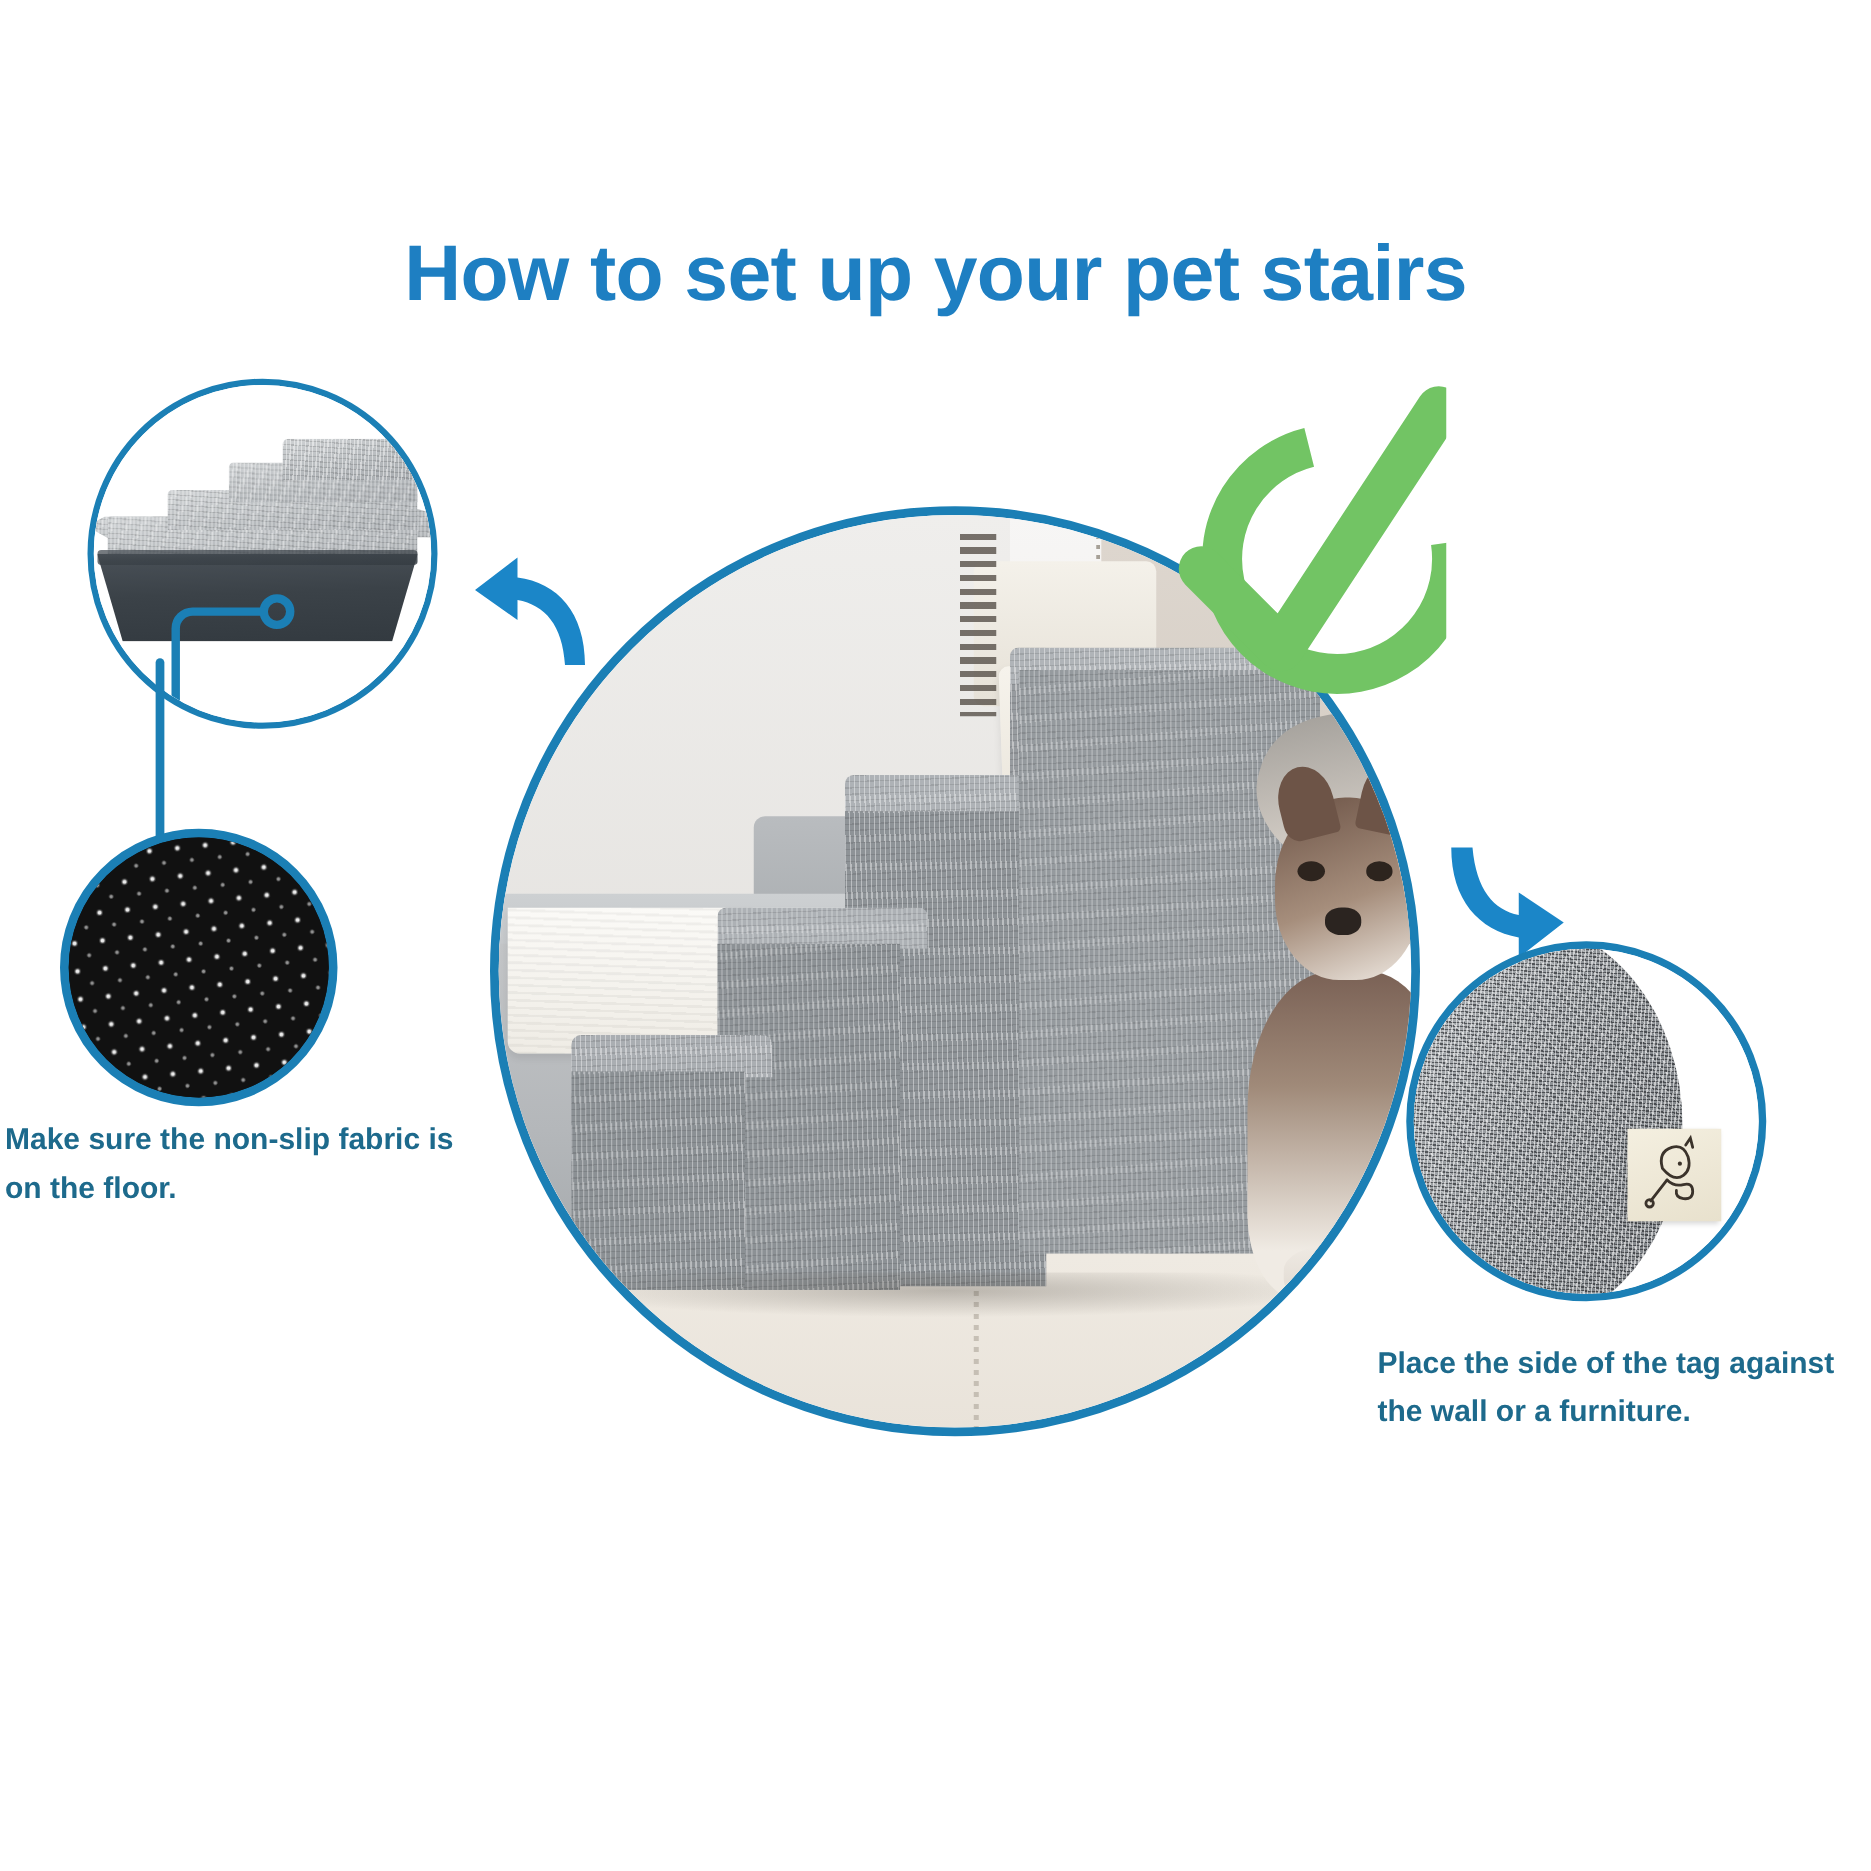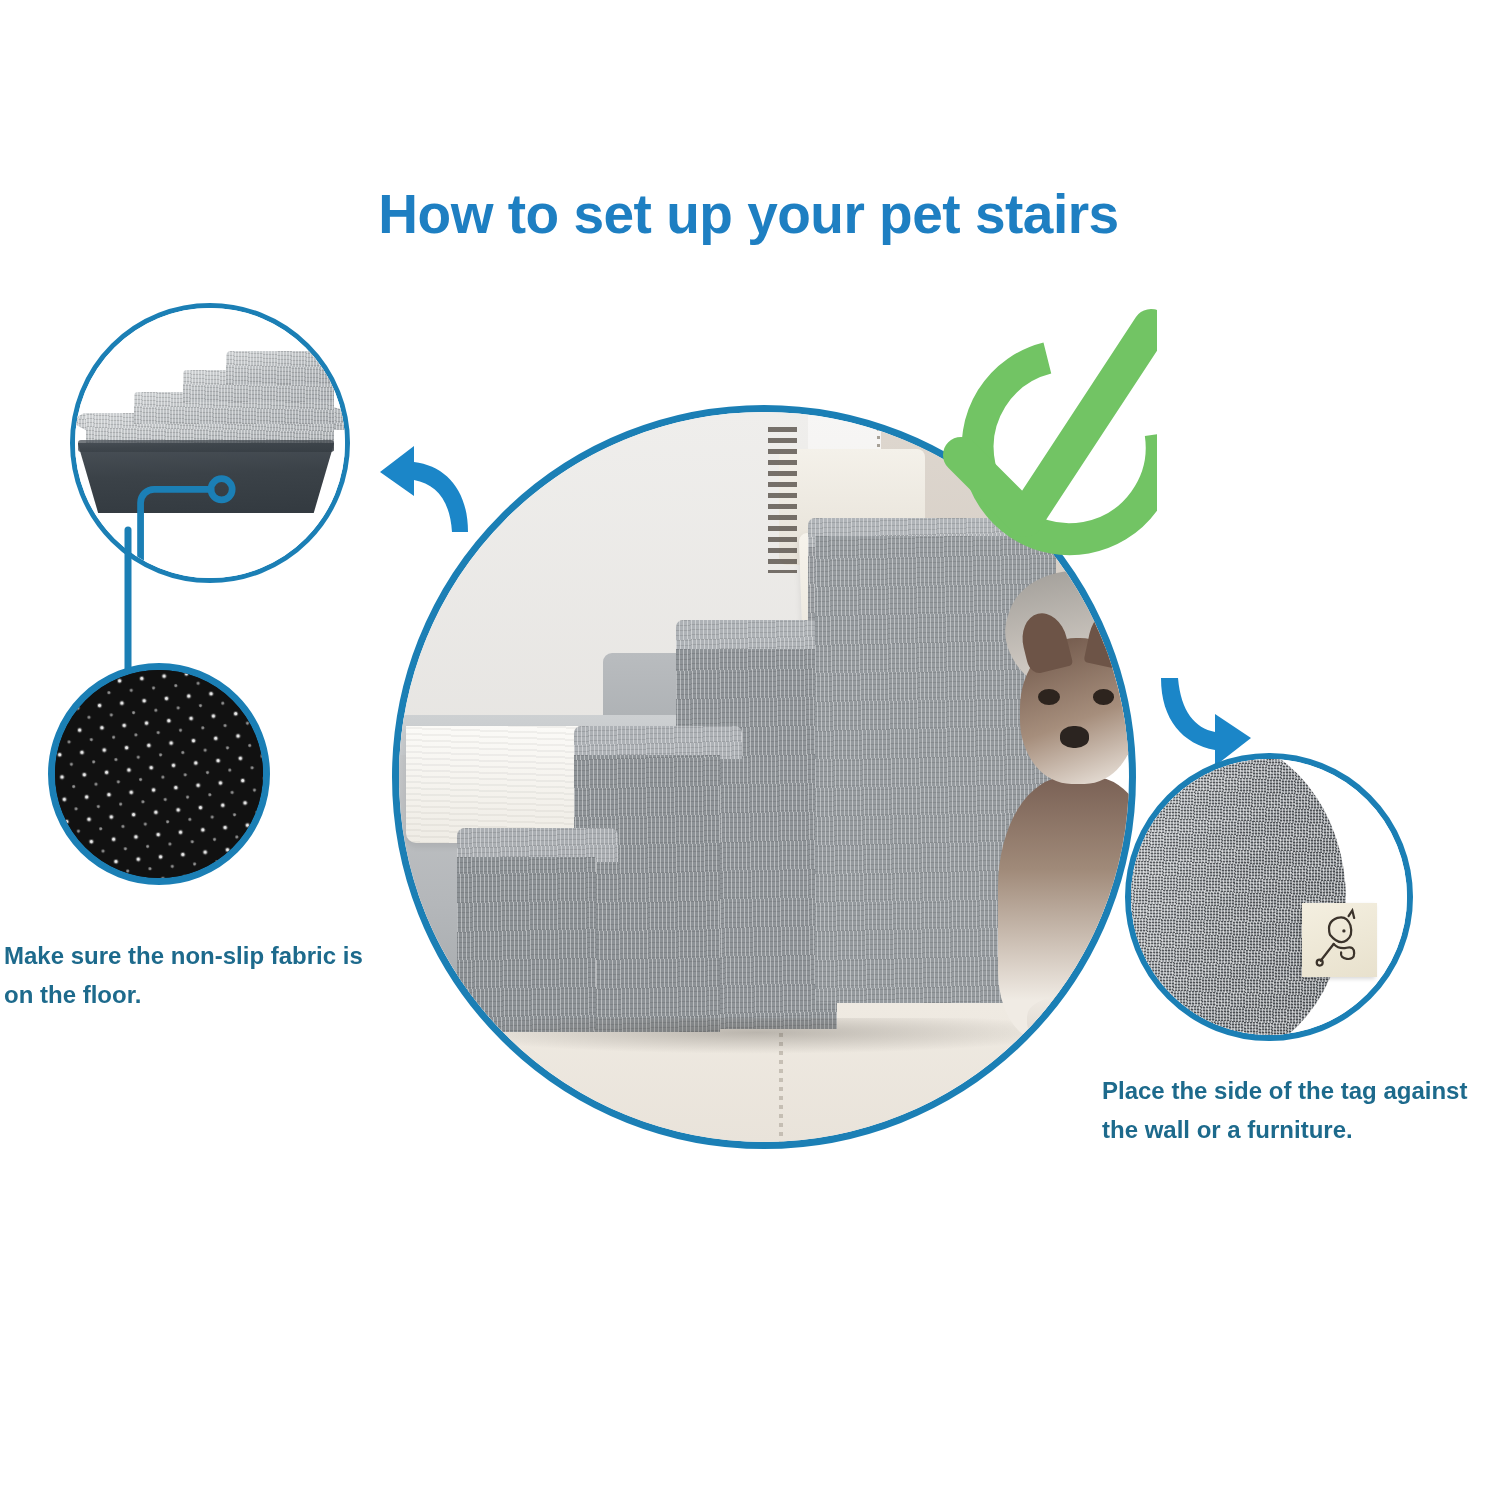--- a/index.html
+++ b/index.html
@@ -16,21 +16,21 @@
     height: 1497px;
     background: #ffffff;
   }
 
   
   #title {
     position: absolute;
     left: 0; top: 186px;
     width: 1497px;
     text-align: center;
-    font-size: 55px;
+    font-size: 63px;
     font-weight: 700;
     letter-spacing: -0.5px;
     color: #1E7FC2;
     line-height: 1.05;
     white-space: nowrap;
     transform: scaleX(1.0);
   }
 
   
   #bottom-caption {
@@ -45,21 +45,21 @@
   }
 
   
   .side-caption {
     position: absolute;
     font-size: 24px;
     font-weight: 700;
     color: #1D6A8C;
     line-height: 1.62;
   }
-  #caption-left  { left: 4px;  top: 893px; width: 380px; text-align: left; margin-top: 44px; }
+  #caption-left  { left: 4px;  top: 893px; width: 380px; text-align: left; }
   #caption-right { left: 1102px; top: 1072px; width: 400px; text-align: left; }
 
   
   .circle-frame {
     position: absolute;
     border-radius: 50%;
     border: 6px solid #1B7FB5;
     overflow: hidden;
     background: #ffffff;
   }

